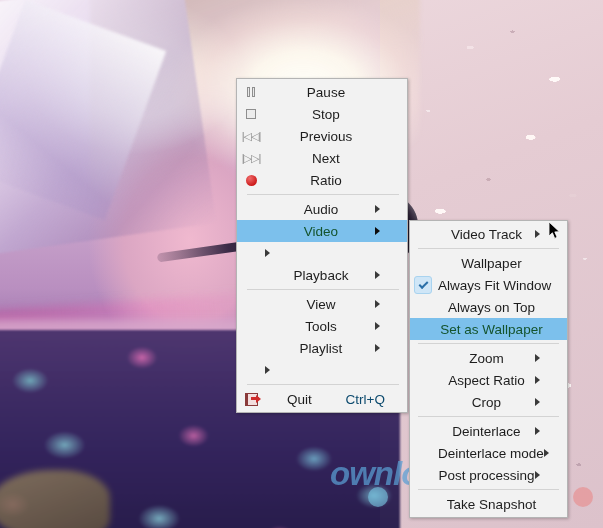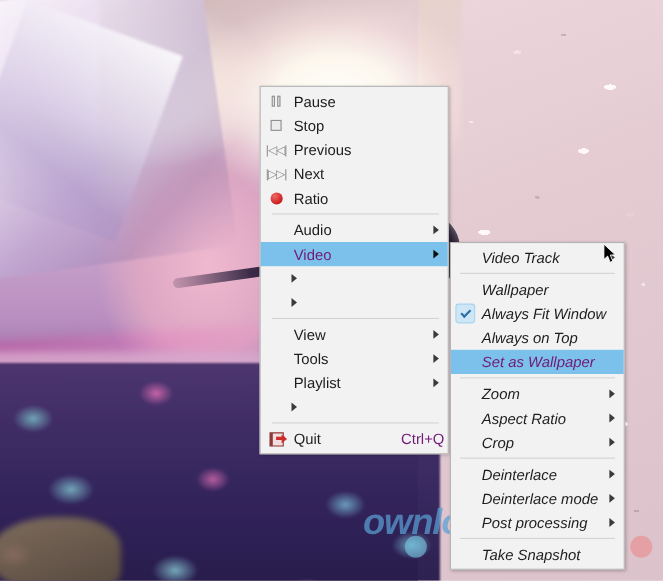--- a/index.html
+++ b/index.html
@@ -208,48 +208,49 @@
     padding: 2px 0;
     user-select: none;
   }
   #menu-main { left: 236px; top: 78px; width: 172px; }
   #menu-video { left: 409px; top: 220px; width: 159px; }
 
   .mi {
     position: relative;
     display: flex; align-items: center;
     height: 22px;
-    padding: 0 3px 0 0;
+    padding: 0 22px 0 0;
     white-space: nowrap;
     cursor: default;
+    text-align: center;
   }
   .mi .ico {
     width: 28px; min-width: 28px; height: 22px;
     display: flex; align-items: center; justify-content: center;
   }
   .mi .lbl { flex: 1; padding-left: 2px; }
-  .mi .accel { color: #701a75; padding-left: 14px; }
+  .mi .accel { color: #0c4a6e; padding-left: 14px; }
   .mi .arrow {
     width: 0; height: 0;
     border-left: 5px solid #3a3a3a;
     border-top: 4px solid transparent;
     border-bottom: 4px solid transparent;
     margin-right: 5px;
   }
   .mi.sel {
     background: #7cc0ec;
-    color: #701a75;
+    color: #14532d;
   }
   .mi.sel .arrow { border-left-color: #0d0d0d; }
   .sep {
     height: 1px; background: #d3d3d3;
     margin: 3px 8px 3px 10px;
   }
   #menu-video .sep { margin: 3px 8px 3px 8px; }
-  #menu-video .mi { padding-left: 0; font-style: italic; }
+  #menu-video .mi { padding-left: 0; }
   #menu-video .mi .ico { width: 26px; min-width: 26px; }
 
   
   .ic-pause { display:flex; gap:2px; }
   .ic-pause b { display:block; width:3px; height:10px; border:1px solid #8e8e8e; background:#e9e9e9; }
   .ic-stop { width:10px; height:10px; border:1px solid #8e8e8e; background:#ececec; }
   .ic-prev, .ic-next { font-size: 11px; color:#8a8a8a; letter-spacing:-1px; }
   .ic-record { width:11px; height:11px; border-radius:50%; background: radial-gradient(circle at 35% 30%, #f06a6a, #cc1b1b 70%); }
   .ic-quit {
     position: relative; width: 13px; height: 13px;
@@ -374,20 +375,21 @@
       <span class="arrow"></span>
     </div>
 
     <div class="mi">
       <span class="ico"></span>
       <span class="arrow"></span>
     </div>
 
     <div class="mi">
       <span class="ico"></span>
+      <span class="lbl">Playback</span>
       <span class="arrow"></span>
     </div>
 
     <div class="sep"></div>
 
     <div class="mi">
       <span class="ico"></span>
       <span class="lbl">View</span>
       <span class="arrow"></span>
     </div>

